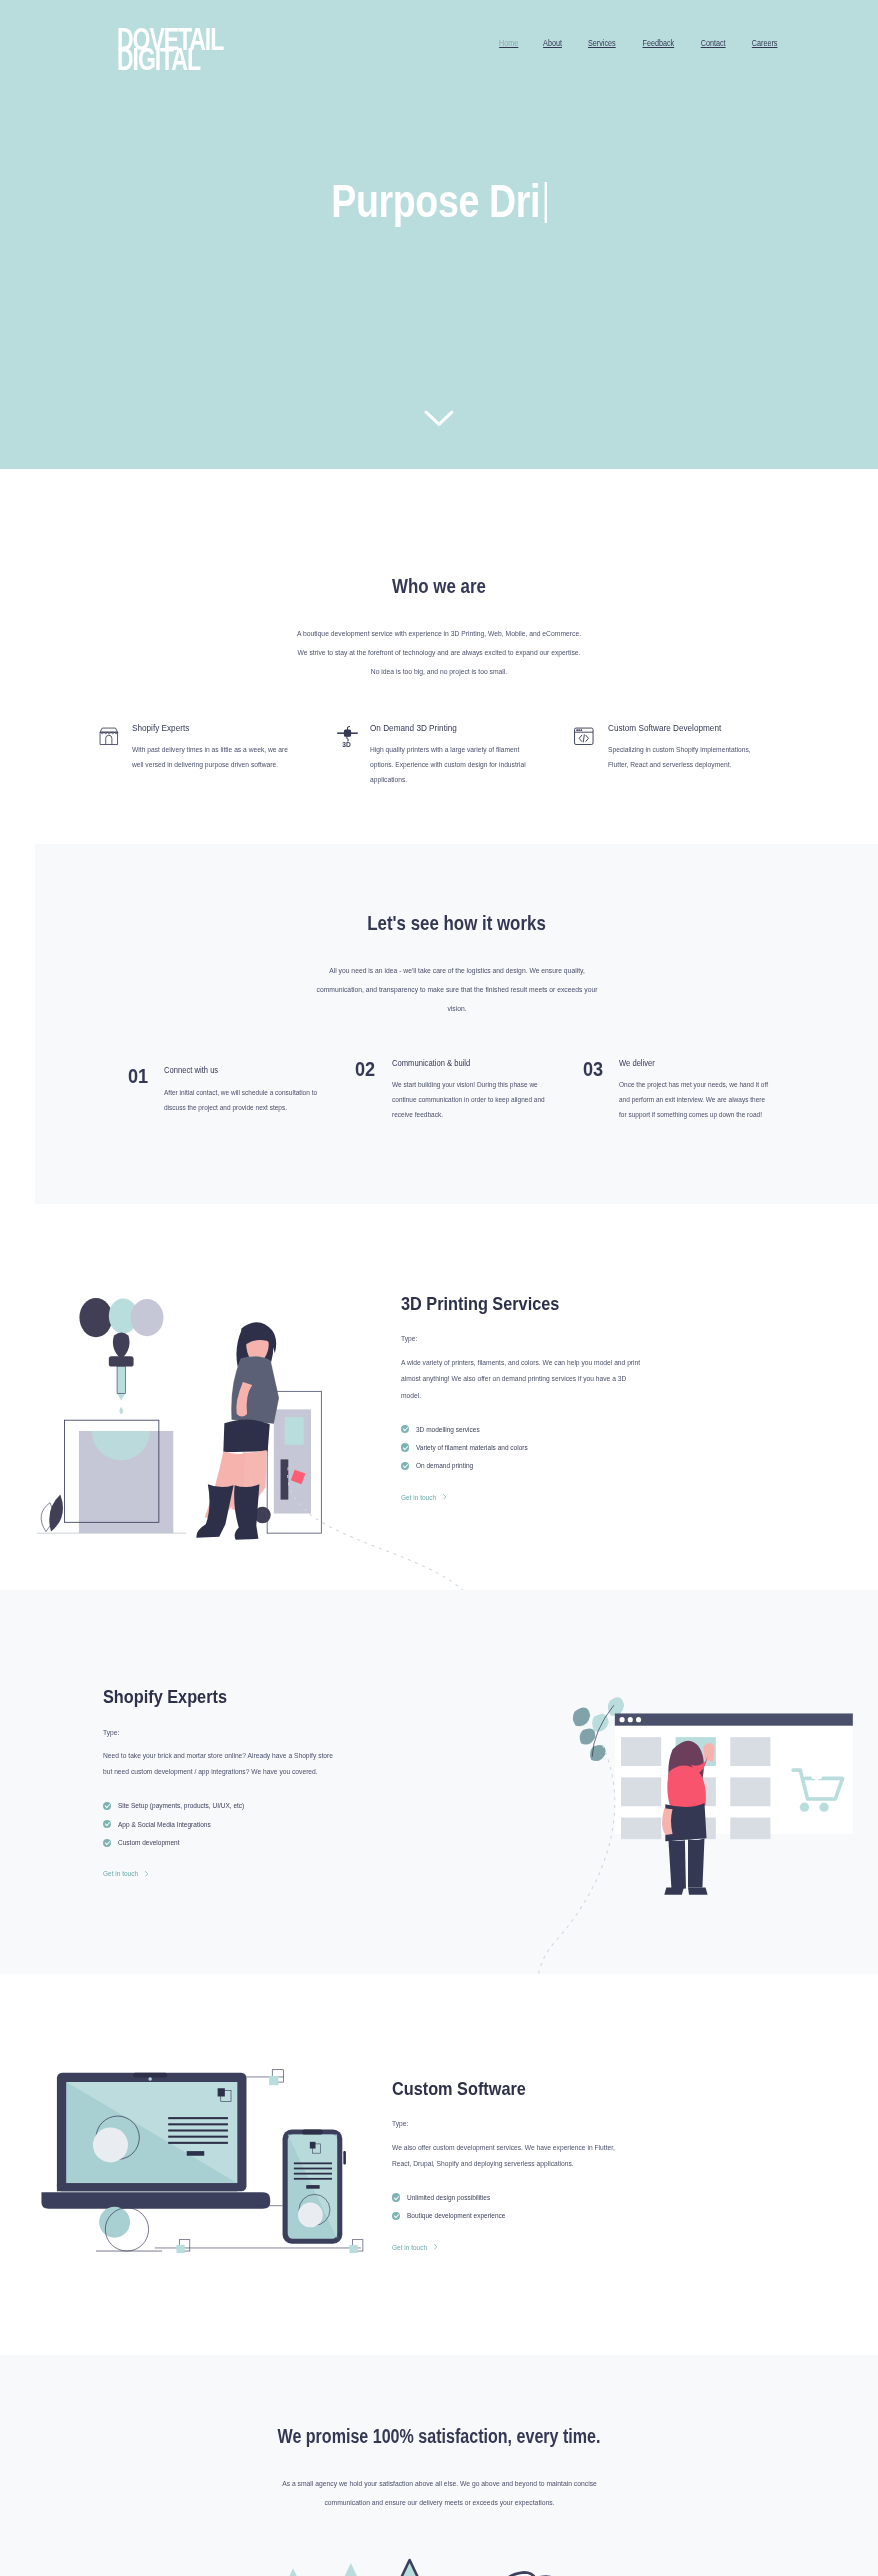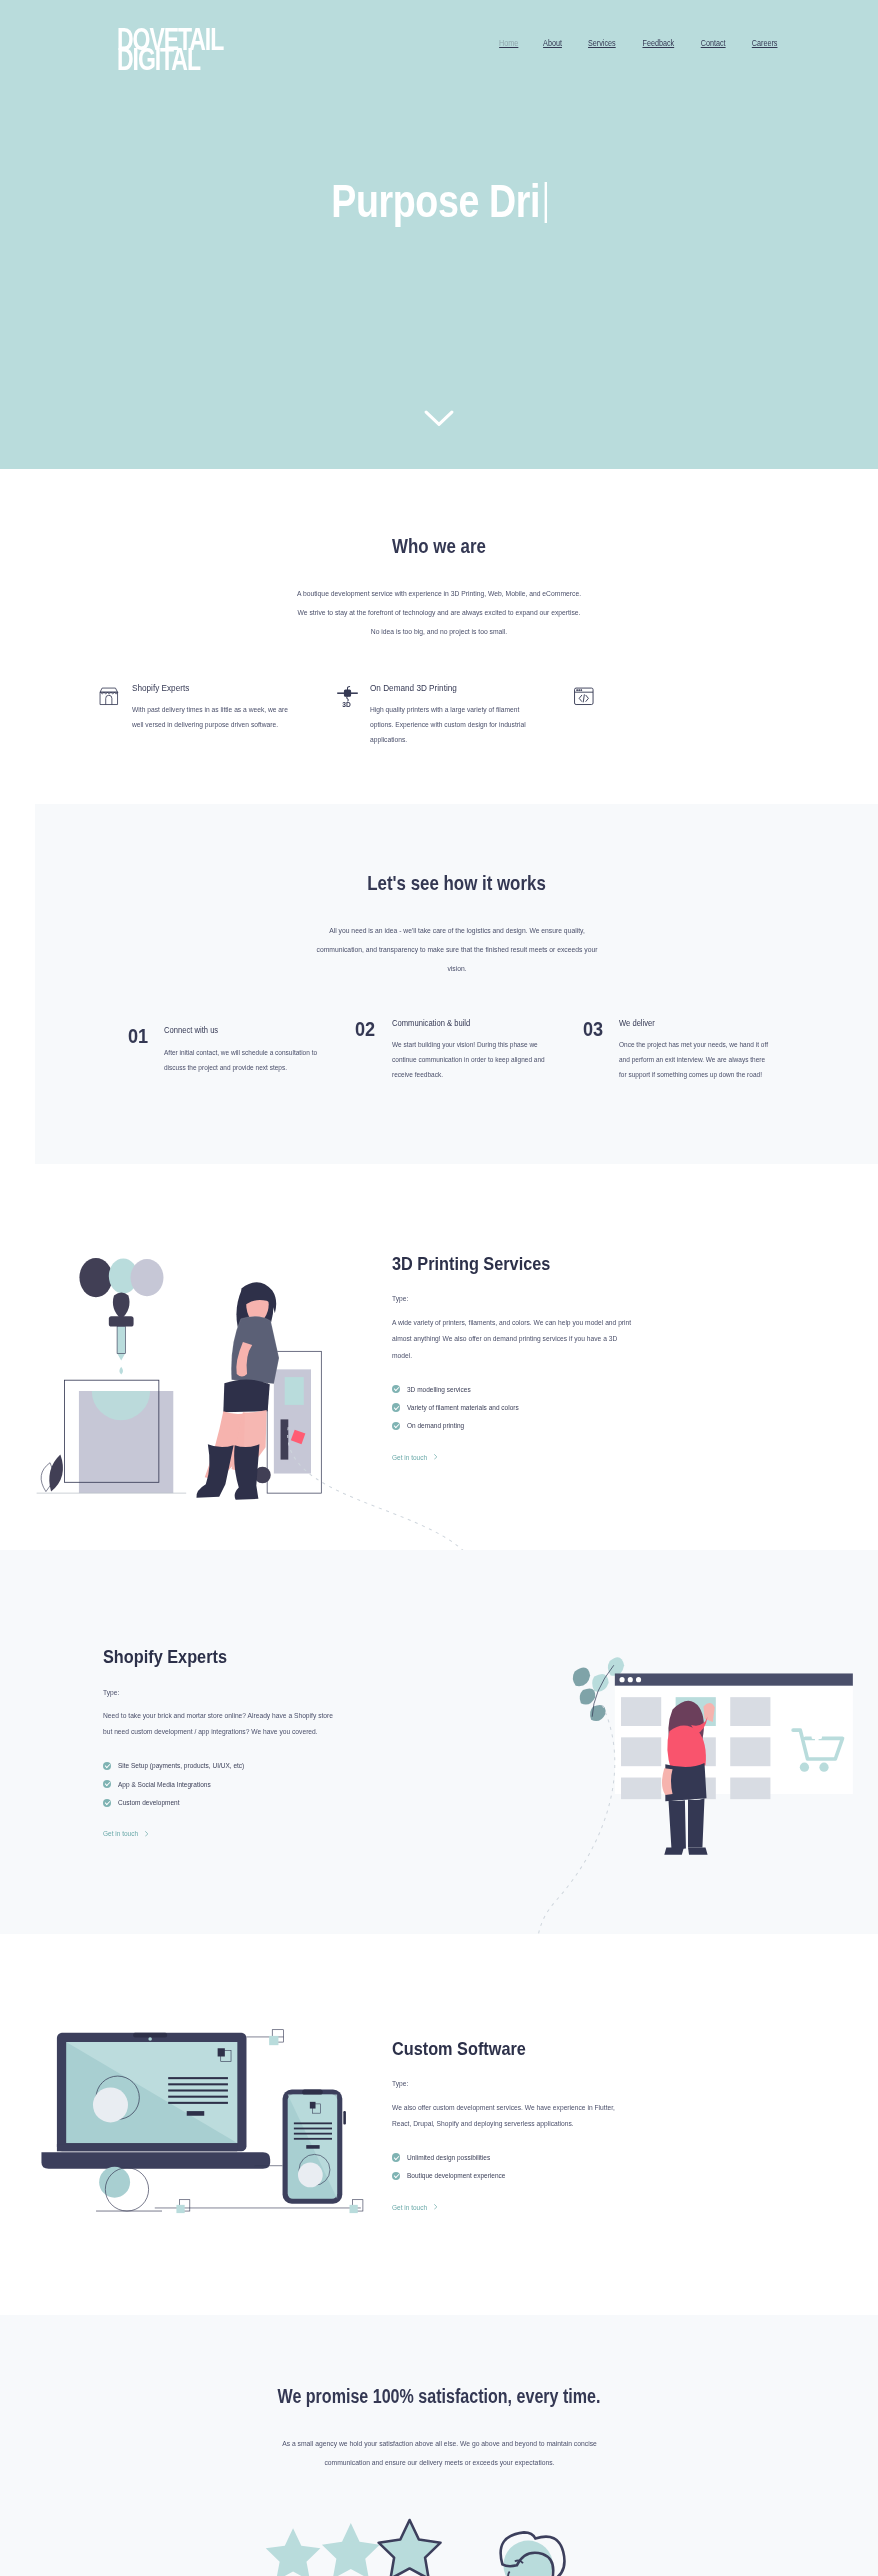--- a/index.html
+++ b/index.html
@@ -90,21 +90,21 @@
     margin:27px auto 0;
     width:330px;
     text-align:center;
     font-size:7.7px;
     line-height:2.45;
     color:#4a4f6a;
     transform:scaleX(0.88);
   }
 
   
-  .who { padding:65px 0 57px; }
+  .who { padding:105px 0 57px; }
   .who-cols {
     display:flex;
     padding:41px 98px 0;
     gap:31px;
   }
   .who-col { flex:1; display:flex; gap:11.3px; }
   .who-ic { flex:0 0 23px; padding-top:3.1px; }
   .who-h {
     font-size:8.8px; color:#343853; margin-bottom:9.3px;
     transform:scaleX(0.93); transform-origin:left;
@@ -246,20 +246,24 @@
             <rect x="3" y="4" width="36" height="32" rx="3"></rect>
             <path d="M3 12 h36"></path>
             <circle cx="8" cy="8" r="1" fill="#343853"></circle>
             <circle cx="12" cy="8" r="1" fill="#343853"></circle>
             <circle cx="16" cy="8" r="1" fill="#343853"></circle>
             <path d="M17 18 L12 24 L17 30" stroke-linecap="round" stroke-linejoin="round"></path>
             <path d="M25 18 L30 24 L25 30" stroke-linecap="round" stroke-linejoin="round"></path>
             <path d="M22 17 L20 31" stroke-linecap="round"></path>
           </svg>
         </div>
+        <div>
+          <div class="who-h">Custom Software Development</div>
+          <div class="who-p">Specializing in custom Shopify implementations, Flutter, React and serverless deployment.</div>
+        </div>
       </div>
 
     </div>
   </section>
 
   <section class="sec-grey how">
     <h2 class="sec-title">Let's see how it works</h2>
     <p class="sec-lead">All you need is an idea - we'll take care of the logistics and design. We ensure quality, communication, and transparency to make sure that the finished result meets or exceeds your vision.</p>
 
     <div class="how-cols">
@@ -280,21 +284,21 @@
       <div class="how-col">
         <div class="how-num">03</div>
         <div>
           <div class="how-h">We deliver</div>
           <div class="how-p">Once the project has met your needs, we hand it off and perform an exit interview. We are always there for support if something comes up down the road!</div>
         </div>
       </div>
     </div>
   </section>
 
-  <section class="sec-white svc" style="height:386px;">
+  <section class="sec-white svc" style="height:386px;gap:9px;">
 
     <svg class="dashed-path" style="left:247px; top:263px;" width="464" height="289" viewBox="0 0 900 560">
       <path d="M80 0 C 60 140, 340 150, 430 250 C 520 350, 330 430, 250 520" fill="none" stroke="#cfd6dd" stroke-width="2" stroke-dasharray="6 9"></path>
     </svg>
 
     <div class="svc-art">
       <svg width="361" height="289" viewBox="0 0 700 560">
 
         <ellipse cx="155" cy="125" rx="32" ry="38" fill="#413f55"></ellipse>
         <ellipse cx="208" cy="122" rx="28" ry="34" fill="#b9dcdc"></ellipse>

